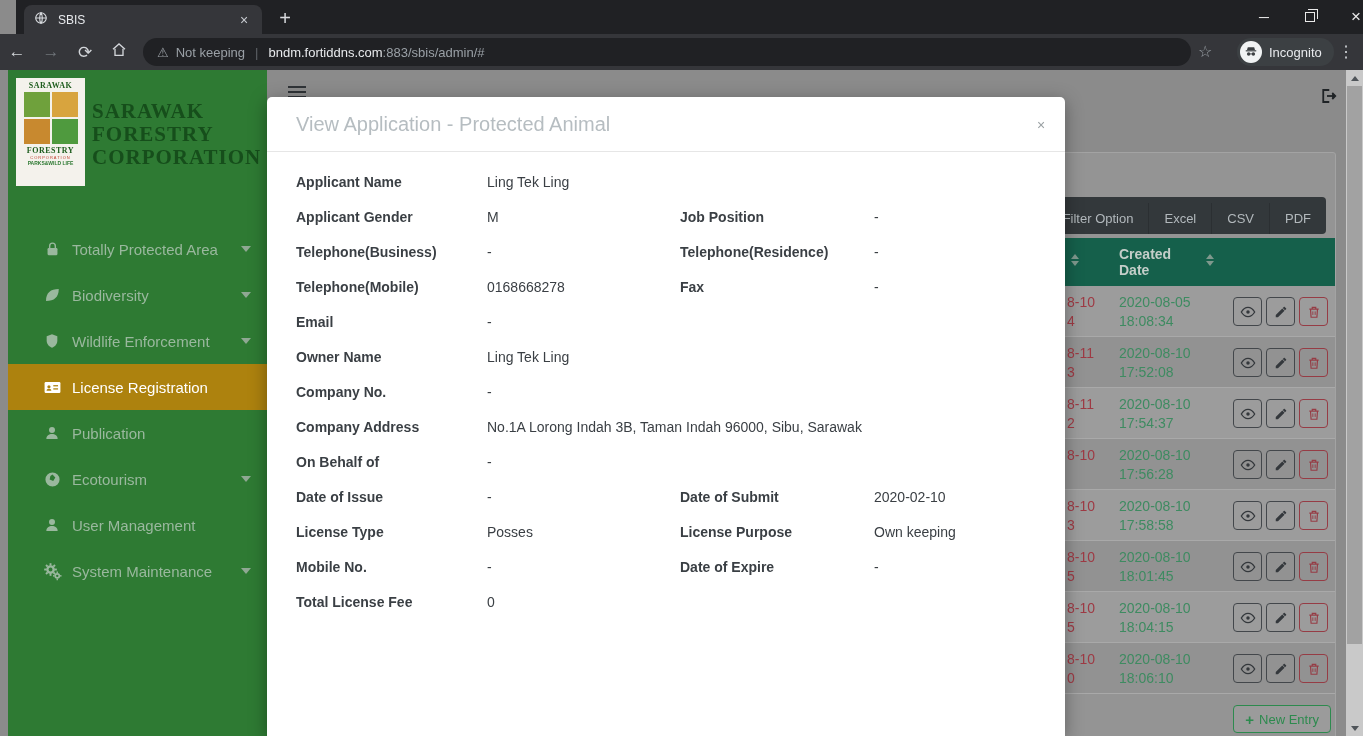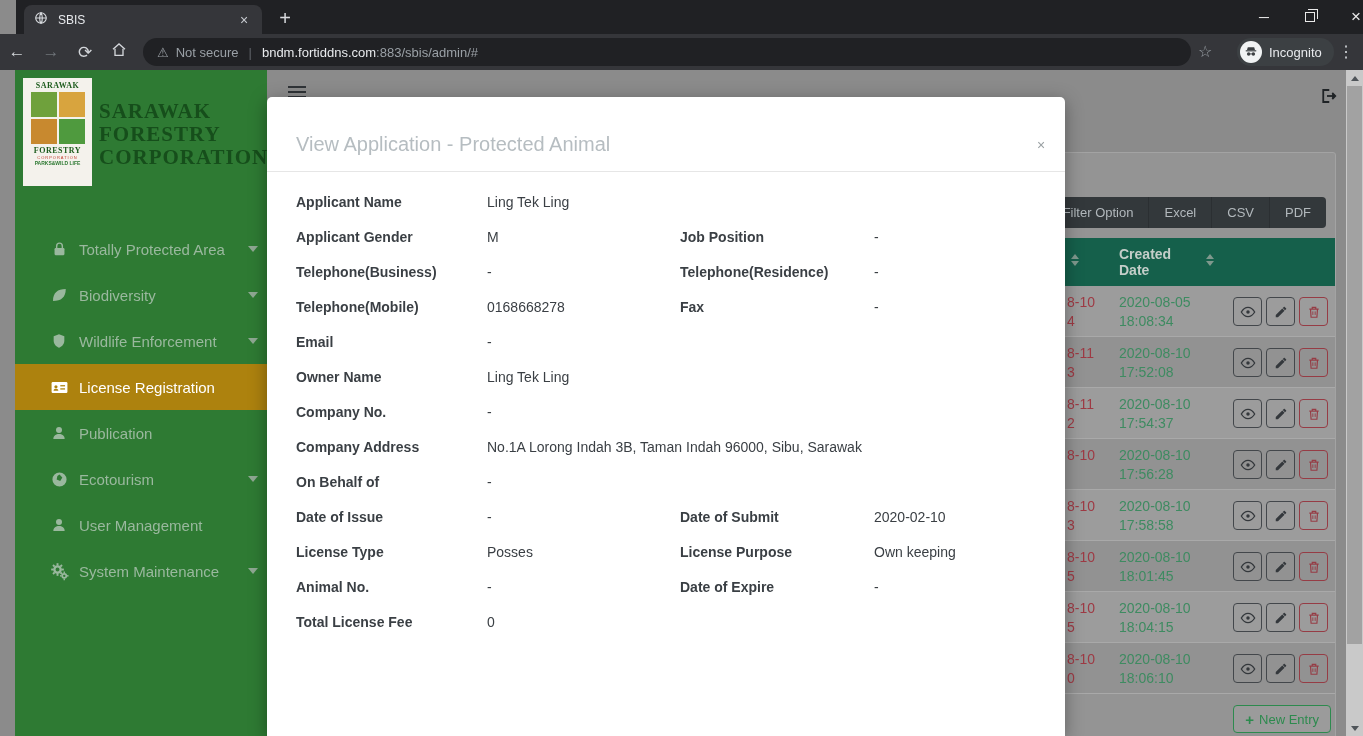--- a/index.html
+++ b/index.html
@@ -33,21 +33,21 @@
   #incog { position:absolute; left:1237px; top:4px; height:28px; background:#3c4043; border-radius:14px;
            display:flex; align-items:center; padding:0 12px 0 3px; color:#e8eaed; font-size:13px; }
   .incog-circ { width:22px; height:22px; border-radius:50%; background:#f1f3f4; margin-right:7px;
                 display:flex; align-items:center; justify-content:center; }
   #menu3 { position:absolute; left:1338px; top:8px; color:#d2d5d9; font-size:16px; letter-spacing:0; }
 
   
   #app { position:absolute; left:0; top:70px; width:1363px; height:666px; }
 
   
-  #sidebar { position:absolute; left:15px; top:0; width:297px; height:666px; background:#2e7a33; overflow:hidden; }
+  #sidebar { position:absolute; left:8px; top:0; width:297px; height:666px; background:#2e7a33; overflow:hidden; }
   #logoBox { position:absolute; left:8px; top:8px; width:69px; height:108px; background:#f4f2ec; padding:3px 4px; text-align:center; }
   .logo-word { font-family:"Liberation Serif", serif; font-weight:bold; color:#1d5c1d; font-size:8px; letter-spacing:.5px; }
   .logo-grid { width:54px; height:52px; margin:2px auto; display:grid; grid-template-columns:26px 26px; grid-gap:2px; }
   .lg1{background:#6fa13c;} .lg2{background:#d8a43e;} .lg3{background:#c8892f;} .lg4{background:#4f9a3e;}
   .logo-corp { font-size:4px; color:#c0392b; letter-spacing:1px; }
   .logo-parks { font-size:5px; color:#2e7a33; font-weight:bold; }
   #orgTitle { position:absolute; left:84px; top:30px; width:180px; font-family:"Liberation Serif", serif;
               font-weight:bold; font-size:21px; line-height:23px; color:#164e1b; letter-spacing:1px; }
   #nav { position:absolute; left:0; top:156px; width:267px; }
   .nav-item { position:relative; height:46px; display:flex; align-items:center; color:#9ab89e; font-size:15px; }
@@ -57,21 +57,21 @@
                      border-right:5px solid transparent; border-top:6px solid #8fa893; }
   .nav-item.active { background:#ad820e; color:#ffffff; }
 
   
   #main { position:absolute; left:267px; top:0; width:1079px; height:666px; background:#8b8b8b; }
   #hamburger { position:absolute; left:21px; top:16px; width:18px; }
   #hamburger div { height:2px; background:#2f3337; margin-bottom:3px; }
   #logout { position:absolute; left:1052px; top:17px; color:#1f2326; }
   #card { position:absolute; left:18px; top:82px; width:1051px; height:700px; background:#949494;
           border:1px solid #a3a3a3; border-radius:3px; }
-  #exportGroup { position:absolute; right:9px; top:44px; height:31px; background:#33383b; border-radius:4px;
+  #exportGroup { position:absolute; right:9px; top:44px; height:37px; background:#33383b; border-radius:4px;
                  display:flex; align-items:flex-end; overflow:hidden; }
   .exp-btn { color:#b2b8bc; font-size:13px; padding:0 15px; height:31px; line-height:31px; }
   .exp-btn + .exp-btn { border-left:1px solid #2b2f32; }
 
   #dtable { position:absolute; left:0; top:85px; width:1049px; }
   #thead { position:relative; height:48px; background:#15604b; color:#c4cec9; font-size:14px; font-weight:bold; }
   .sortpair { display:inline-flex; flex-direction:column; align-items:center; }
   .sortpair i { display:block; width:0; height:0; border-left:4px solid transparent; border-right:4px solid transparent; }
   .sortpair .up { border-bottom:5px solid #7f988d; margin-bottom:2px; }
   .sortpair .dn { border-top:5px solid #7f988d; }
@@ -95,21 +95,21 @@
   #scrollbar { position:absolute; left:1346px; top:0; width:17px; height:666px; background:#c9c9c9; }
   .sb-arrow { position:absolute; left:0; width:17px; height:16px; display:flex; align-items:center; justify-content:center; }
   .sb-arrow i { width:0; height:0; border-left:4px solid transparent; border-right:4px solid transparent; }
   .sb-up i { border-bottom:5px solid #4f5459; }
   .sb-dn i { border-top:5px solid #4f5459; }
   #sbThumb { position:absolute; left:1px; top:16px; width:15px; height:558px; background:#a2a2a2; }
 
   
   #modal { position:absolute; left:0; top:27px; width:798px; height:639px; background:#ffffff;
            border-radius:5px 5px 0 0; box-shadow:0 4px 18px rgba(0,0,0,.35); z-index:10; }
-  #modalHead { position:relative; height:55px; border-bottom:1px solid #e6e6e6;margin-top:20px; }
+  #modalHead { position:relative; height:55px; border-bottom:1px solid #e6e6e6; }
   #modalTitle { position:absolute; left:29px; top:16px; font-size:20px; color:#b6bdc1; font-weight:400; }
   #modalClose { position:absolute; right:14px; top:18px; width:20px; height:20px; text-align:center;
                 color:#9aa0a3; font-size:14px; line-height:20px; }
   #modalBody { padding:12px 29px 0 29px; }
   .frow { display:flex; height:35px; align-items:center; font-size:14px; color:#3a3f44; white-space:nowrap; }
   .f-l1 { width:191px; font-weight:bold; }
   .f-v1 { width:193px; }
   .f-l2 { width:194px; font-weight:bold; }
   .f-v2 { flex:1; }
 </style>
@@ -144,21 +144,21 @@
     <span class="navicon dim">→</span>
     <span class="navicon">⟳</span>
     <span class="navicon">
       <svg width="16" height="16" viewBox="0 0 24 24" fill="none" stroke="#d2d5d9" stroke-width="2">
         <path d="M3 11 L12 3 L21 11"></path>
           <path d="M6 10v10h12V10"></path>
       </svg>
     </span>
     <div id="urlbar">
       <span class="url-warn">⚠</span>
-      <span>Not secure</span>
+      <span>Not keeping</span>
       <span class="url-sep">|</span>
       <span class="url-domain">bndm.fortiddns.com</span>
         <span class="url-path">:883/sbis/admin/#</span>
     </div>
     <span id="star">☆</span>
     <div id="incog">
       <span class="incog-circ">
         <svg width="14" height="14" viewBox="0 0 24 24" fill="#3c4043">
           <path d="M5 9l1.5-5h11L19 9z"></path>
             <rect x="3" y="9" width="18" height="2"></rect>
@@ -635,21 +635,21 @@
               <span class="f-l2">Date of Submit</span>
               <span class="f-v2">2020-02-10</span>
             </div>
           <div class="frow">
               <span class="f-l1">License Type</span>
               <span class="f-v1">Posses</span>
               <span class="f-l2">License Purpose</span>
               <span class="f-v2">Own keeping</span>
             </div>
           <div class="frow">
-              <span class="f-l1">Animal No.</span>
+              <span class="f-l1">Mobile No.</span>
               <span class="f-v1">-</span>
               <span class="f-l2">Date of Expire</span>
               <span class="f-v2">-</span>
             </div>
           <div class="frow">
               <span class="f-l1">Total License Fee</span>
               <span class="f-v1">0</span>
               <span class="f-l2"></span>
               <span class="f-v2"></span>
             </div>

